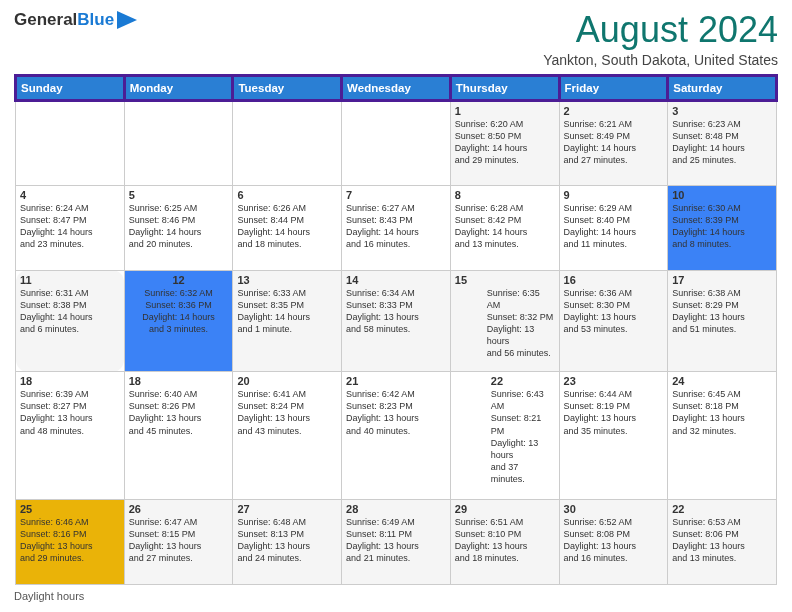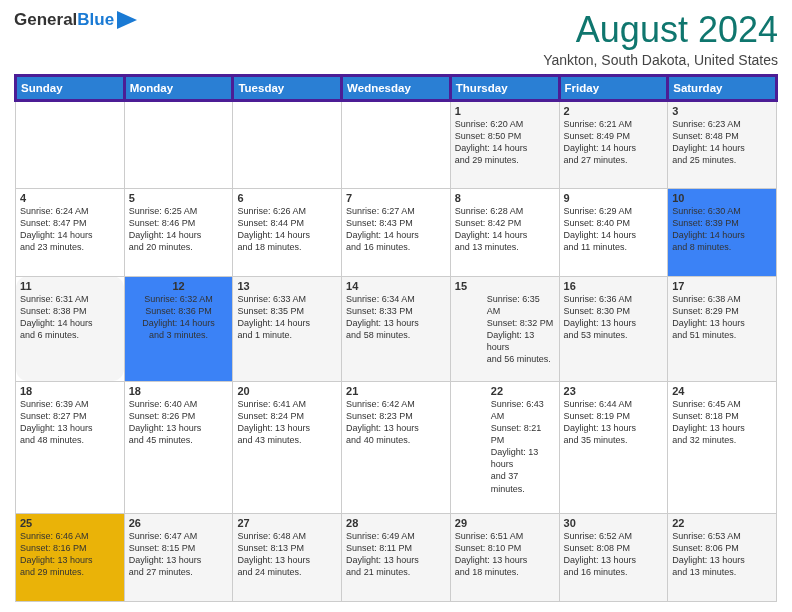--- a/index.html
+++ b/index.html
@@ -374,13 +374,16 @@
             <span class="day-num">22</span>
             <div class="day-info" style="white-space: pre-line;">Sunrise: 6:53 AM
 Sunset: 8:06 PM
 Daylight: 13 hours
 and 13 minutes.</div>
           </td>
         </tr>
       </tbody>
   </table>
 
+  <div class="footer">
+    <span>Daylight hours</span>
+  </div>
 </div>
 
 </body></html>

